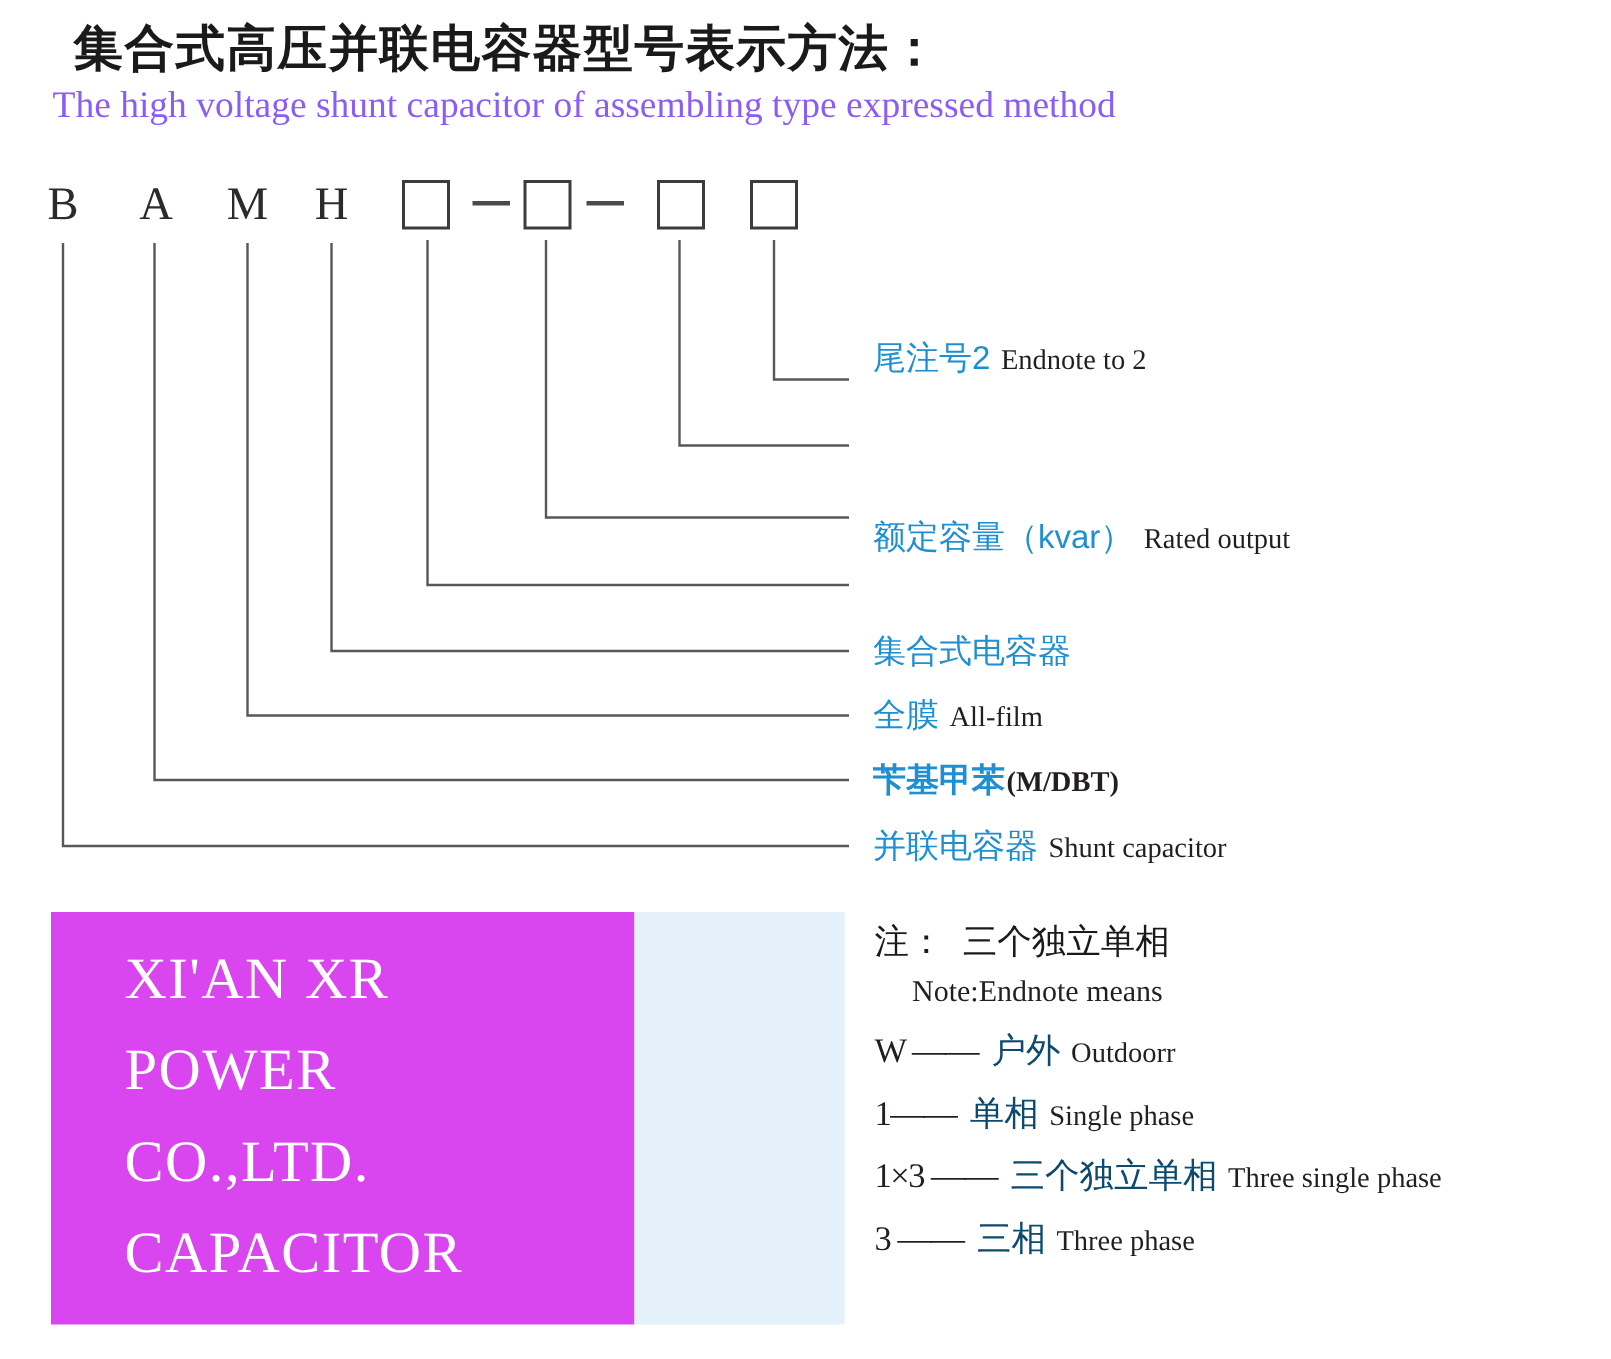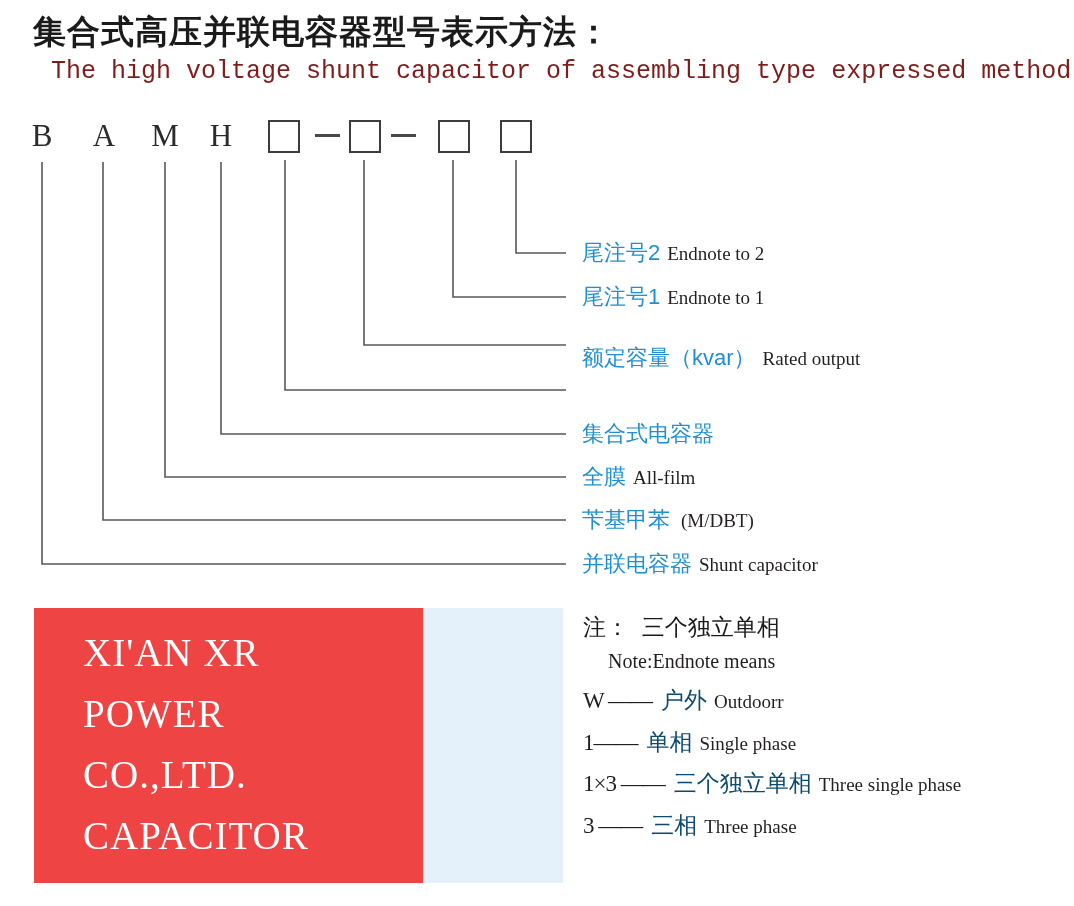--- a/index.html
+++ b/index.html
@@ -5,29 +5,29 @@
   html,body{margin:0;padding:0;background:#ffffff;}
   .page{
     position:relative;
     width:1074px;height:906px;
     background:#ffffff;
     overflow:hidden;
     font-family:"Liberation Serif", serif;
     color:#231f20;
   }
   .title{
-    position:absolute;left:33px;top:10px;
+    position:absolute;left:49px;top:10px;
     font-family:Liberation Sans, sans-serif;
     font-weight:bold;font-size:33px;letter-spacing:1px;
     color:#1a1a1a;margin:0;
   }
   .subtitle{
     position:absolute;left:35px;top:57px;
-    font-family:Liberation Mono, monospace;
-    font-size:25px;color:#7f1d1d;margin-left:16px;
+    font-family:Liberation Serif, serif;
+    font-size:25px;color:#8b5cf6;
   }
   .code-letter{
     position:absolute;top:118px;
     transform:translateX(-50%);
     font-family:"Liberation Serif", serif;
     font-size:31px;color:#2b2b2d;
   }
   .code-box{
     position:absolute;top:120px;
     width:28px;height:29px;
@@ -38,33 +38,33 @@
     position:absolute;top:134px;
     width:25px;height:3px;
     background:#4a4a4c;
   }
   .connectors{position:absolute;left:0;top:0;}
   .label-row{
     position:absolute;left:582px;
     display:flex;align-items:baseline;gap:7px;
     white-space:nowrap;height:28px;line-height:28px;
   }
-  .label-row.tight{gap:11px;}
+  .label-row.tight{gap:1px;font-weight:bold;}
   .label-cn{
     font-family:"Liberation Sans", sans-serif;
     font-size:22px;color:#1e8fd0;
   }
   .label-en{
     font-family:"Liberation Serif", serif;
     font-size:19px;color:#231f20;
   }
   .brand-box{
     position:absolute;left:34px;top:608px;
     width:389px;height:275px;
-    background:#ef4444;
+    background:#d946ef;
     box-sizing:border-box;
     padding:14px 0 0 49px;
   }
   .brand-box-light{
     position:absolute;left:423px;top:608px;
     width:140px;height:275px;
     background:#e4f1fb;
   }
   .brand-line{
     font-family:"Liberation Serif", serif;
@@ -125,27 +125,23 @@
       <path d="M 103 162 L 103 520 L 566 520"></path>
       <path d="M 165 162 L 165 477 L 566 477"></path>
       <path d="M 221 162 L 221 434 L 566 434"></path>
       <path d="M 285 160 L 285 390 L 566 390"></path>
       <path d="M 364 160 L 364 345 L 566 345"></path>
       <path d="M 453 160 L 453 297 L 566 297"></path>
       <path d="M 516 160 L 516 253 L 566 253"></path>
     </g>
   </svg>
 
-  <div class="label-row" style="top:239px">
+  <div class="label-row" style="top:225px">
     <span class="label-cn">尾注号2</span>
     <span class="label-en">Endnote to 2</span>
-  </div>
-  <div class="label-row" style="top:283px">
-    <span class="label-cn">尾注号1</span>
-    <span class="label-en">Endnote to 1</span>
   </div>
   <div class="label-row" style="top:344px">
     <span class="label-cn">额定容量（kvar）</span>
     <span class="label-en">Rated output</span>
   </div>
   <div class="label-row" style="top:420px">
     <span class="label-cn">集合式电容器</span>
   </div>
   <div class="label-row" style="top:463px">
     <span class="label-cn">全膜</span>

